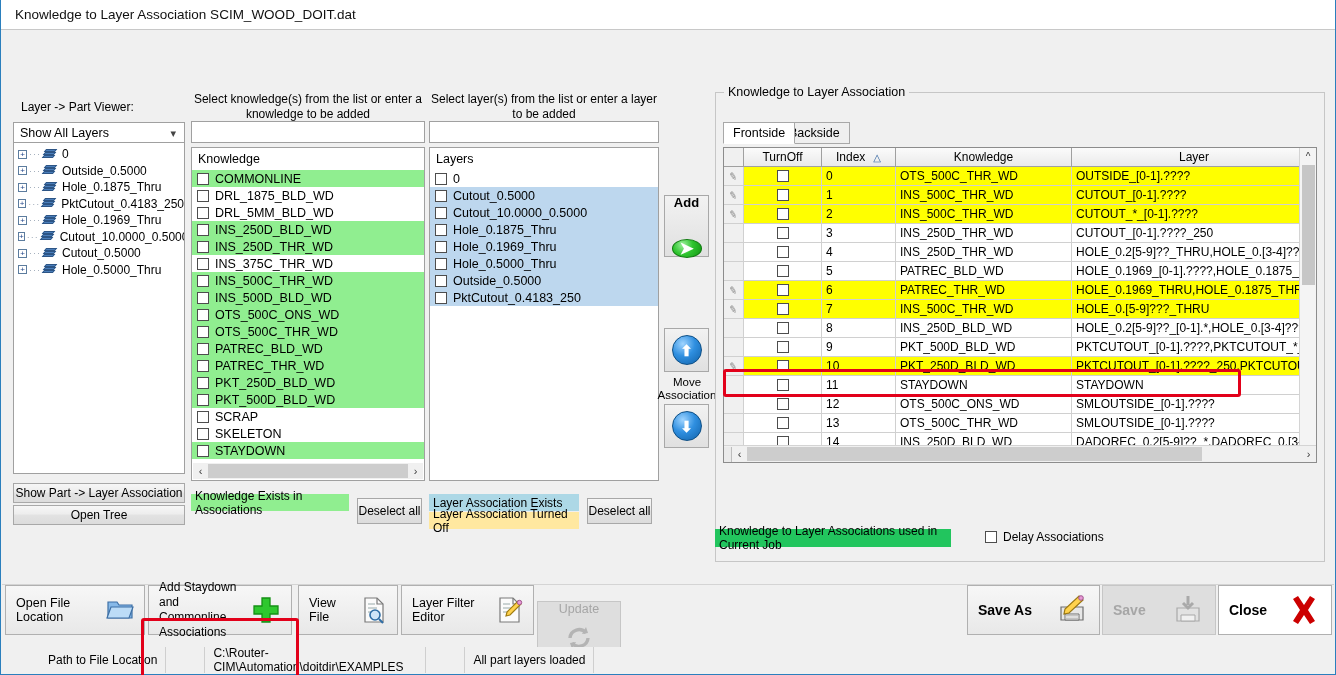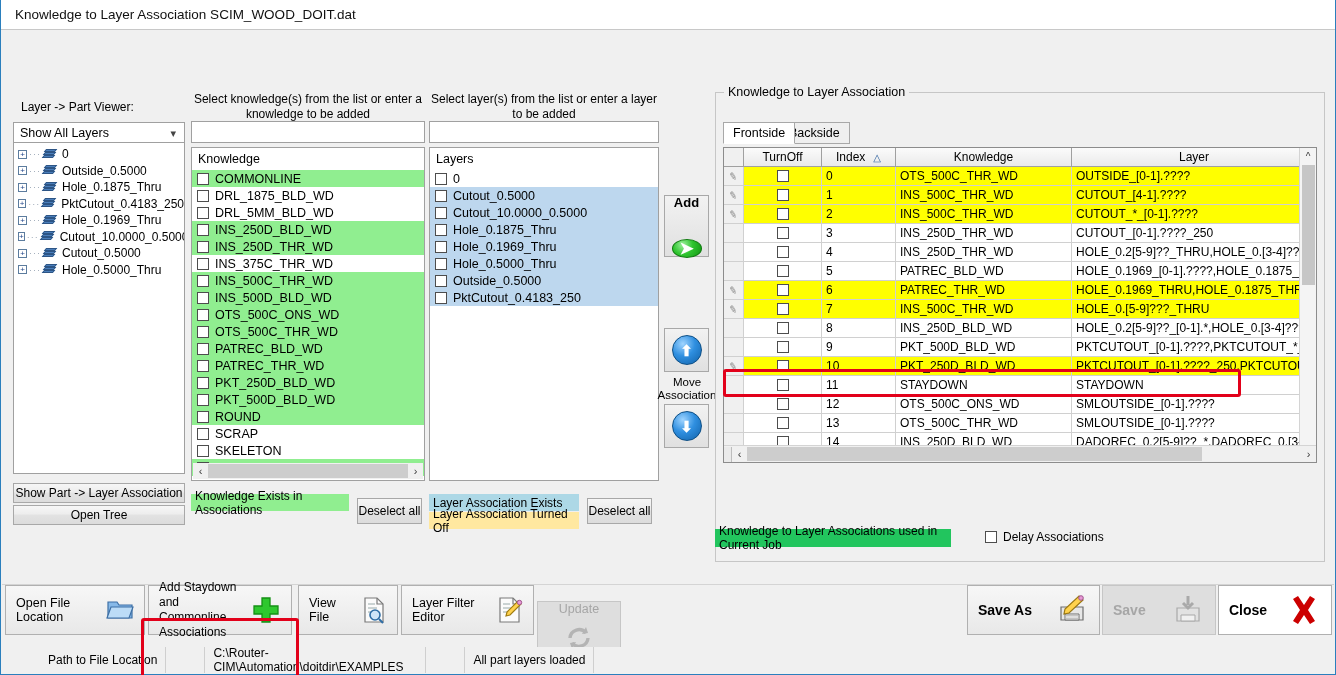--- a/index.html
+++ b/index.html
@@ -308,24 +308,20 @@
             <span>PATREC_THR_WD</span>
           </div>
           <div class="lbrow green">
             <span class="chk"></span>
             <span>PKT_250D_BLD_WD</span>
           </div>
           <div class="lbrow green">
             <span class="chk"></span>
             <span>PKT_500D_BLD_WD</span>
           </div>
-          <div class="lbrow green">
-            <span class="chk"></span>
-            <span>ROUND</span>
-          </div>
           <div class="lbrow ">
             <span class="chk"></span>
             <span>SCRAP</span>
           </div>
           <div class="lbrow ">
             <span class="chk"></span>
             <span>SKELETON</span>
           </div>
           <div class="lbrow green">
             <span class="chk"></span>
@@ -456,21 +452,21 @@
           </div>
           <div class="grow">
             <div class="gc ctr c-sel">
               <span class="pencil">✎</span>
             </div>
             <div class="gc ctr c-turn yel">
               <span class="chk"></span>
             </div>
             <div class="gc c-idx yel">1</div>
             <div class="gc c-kn yel">INS_500C_THR_WD</div>
-            <div class="gc c-ly yel" style="border-right: none;">CUTOUT_[4-1].????</div>
+            <div class="gc c-ly yel" style="border-right: none;">CUTOUT_[0-1].????</div>
           </div>
           <div class="grow">
             <div class="gc ctr c-sel">
               <span class="pencil">✎</span>
             </div>
             <div class="gc ctr c-turn yel">
               <span class="chk"></span>
             </div>
             <div class="gc c-idx yel">2</div>
             <div class="gc c-kn yel">INS_500C_THR_WD</div>

